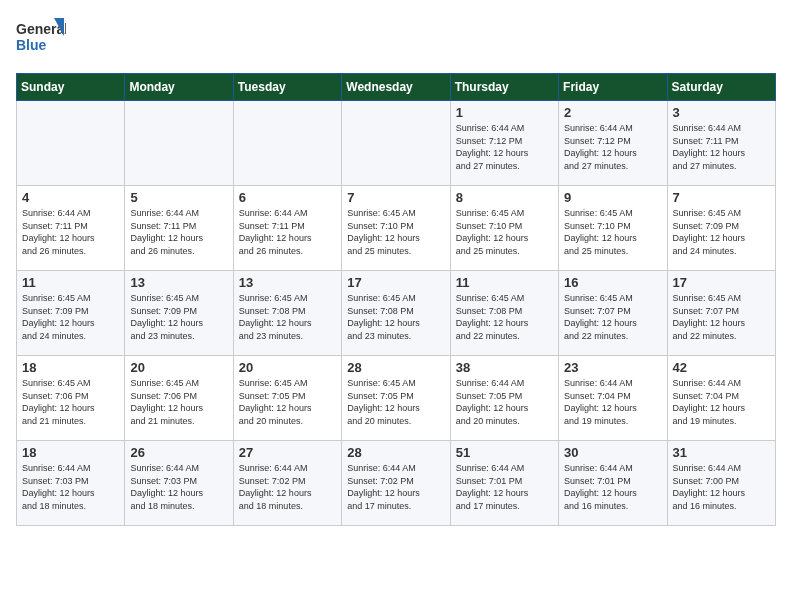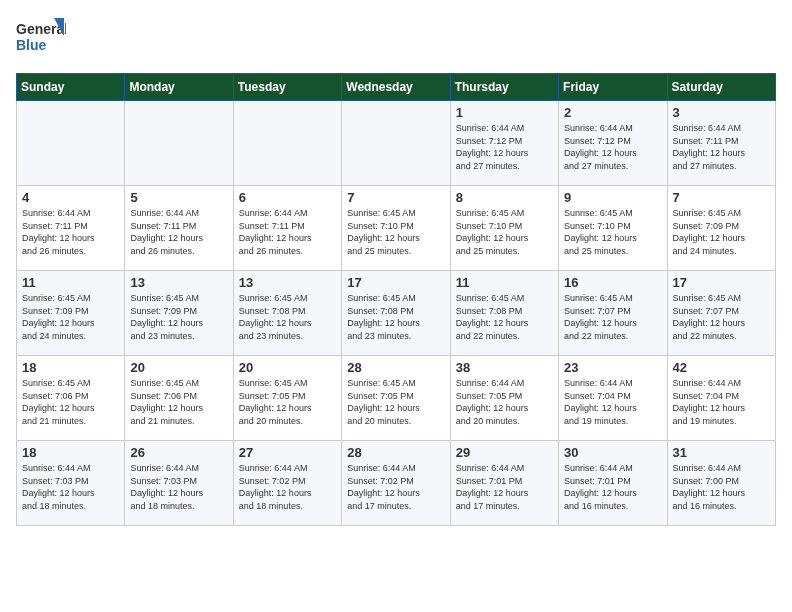--- a/index.html
+++ b/index.html
@@ -312,21 +312,21 @@
 and 18 minutes.</div>
         </td>
         <td>
           <span class="day-number">28</span>
           <div class="day-info" style="white-space: pre-line;">Sunrise: 6:44 AM
 Sunset: 7:02 PM
 Daylight: 12 hours
 and 17 minutes.</div>
         </td>
         <td>
-          <span class="day-number">29</span>
+          <span class="day-number">51</span>
           <div class="day-info" style="white-space: pre-line;">Sunrise: 6:44 AM
 Sunset: 7:01 PM
 Daylight: 12 hours
 and 17 minutes.</div>
         </td>
         <td>
           <span class="day-number">30</span>
           <div class="day-info" style="white-space: pre-line;">Sunrise: 6:44 AM
 Sunset: 7:01 PM
 Daylight: 12 hours

